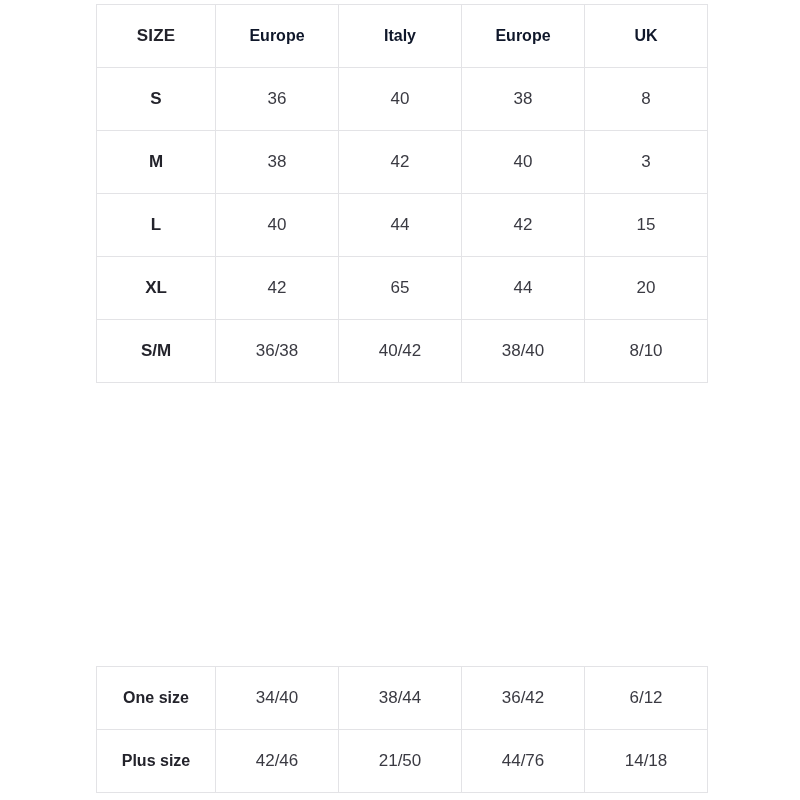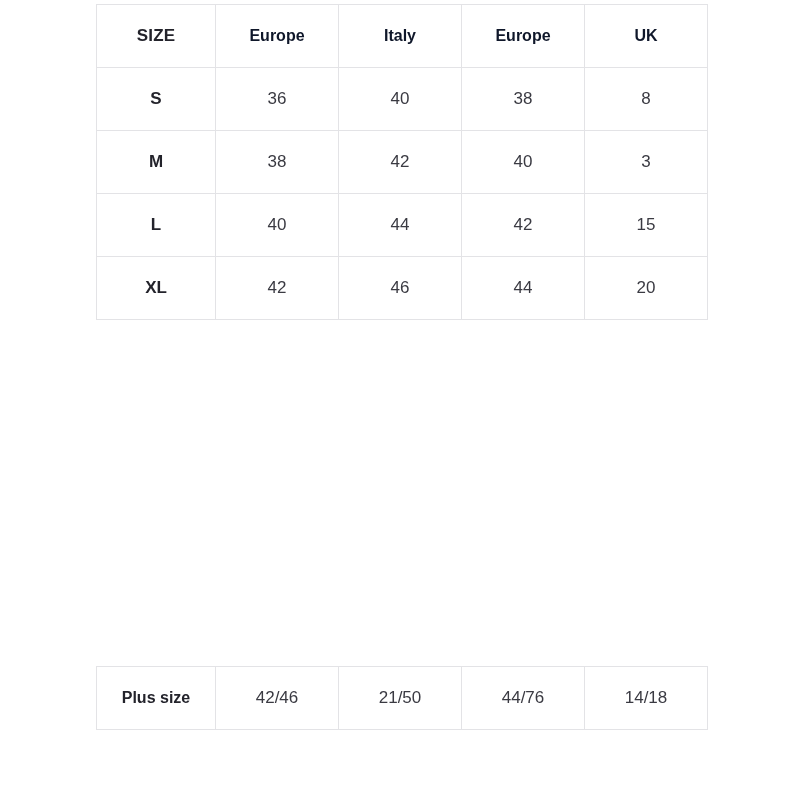--- a/index.html
+++ b/index.html
@@ -101,31 +101,45 @@
         <tr>
           <td class="col-size">L</td>
           <td class="col-val">40</td>
           <td class="col-val">44</td>
           <td class="col-val">42</td>
           <td class="col-val">15</td>
         </tr>
         <tr>
           <td class="col-size">XL</td>
           <td class="col-val">42</td>
-          <td class="col-val">46</td>
+          <td class="col-val">65</td>
           <td class="col-val">44</td>
           <td class="col-val">20</td>
+        </tr>
+        <tr>
+          <td class="col-size">S/M</td>
+          <td class="col-val">36/38</td>
+          <td class="col-val">40/42</td>
+          <td class="col-val">38/40</td>
+          <td class="col-val">8/10</td>
         </tr>
       </tbody>
     </table>
   </div>
 
   <div class="table-wrap" id="secondary-table-wrap">
     <table class="size-table" id="secondary-table">
       <tbody>
+        <tr>
+          <td class="col-size">One size</td>
+          <td class="col-val">34/40</td>
+          <td class="col-val">38/44</td>
+          <td class="col-val">36/42</td>
+          <td class="col-val">6/12</td>
+        </tr>
         <tr>
           <td class="col-size">Plus size</td>
           <td class="col-val">42/46</td>
           <td class="col-val">21/50</td>
           <td class="col-val">44/76</td>
           <td class="col-val">14/18</td>
         </tr>
       </tbody>
     </table>
   </div>

